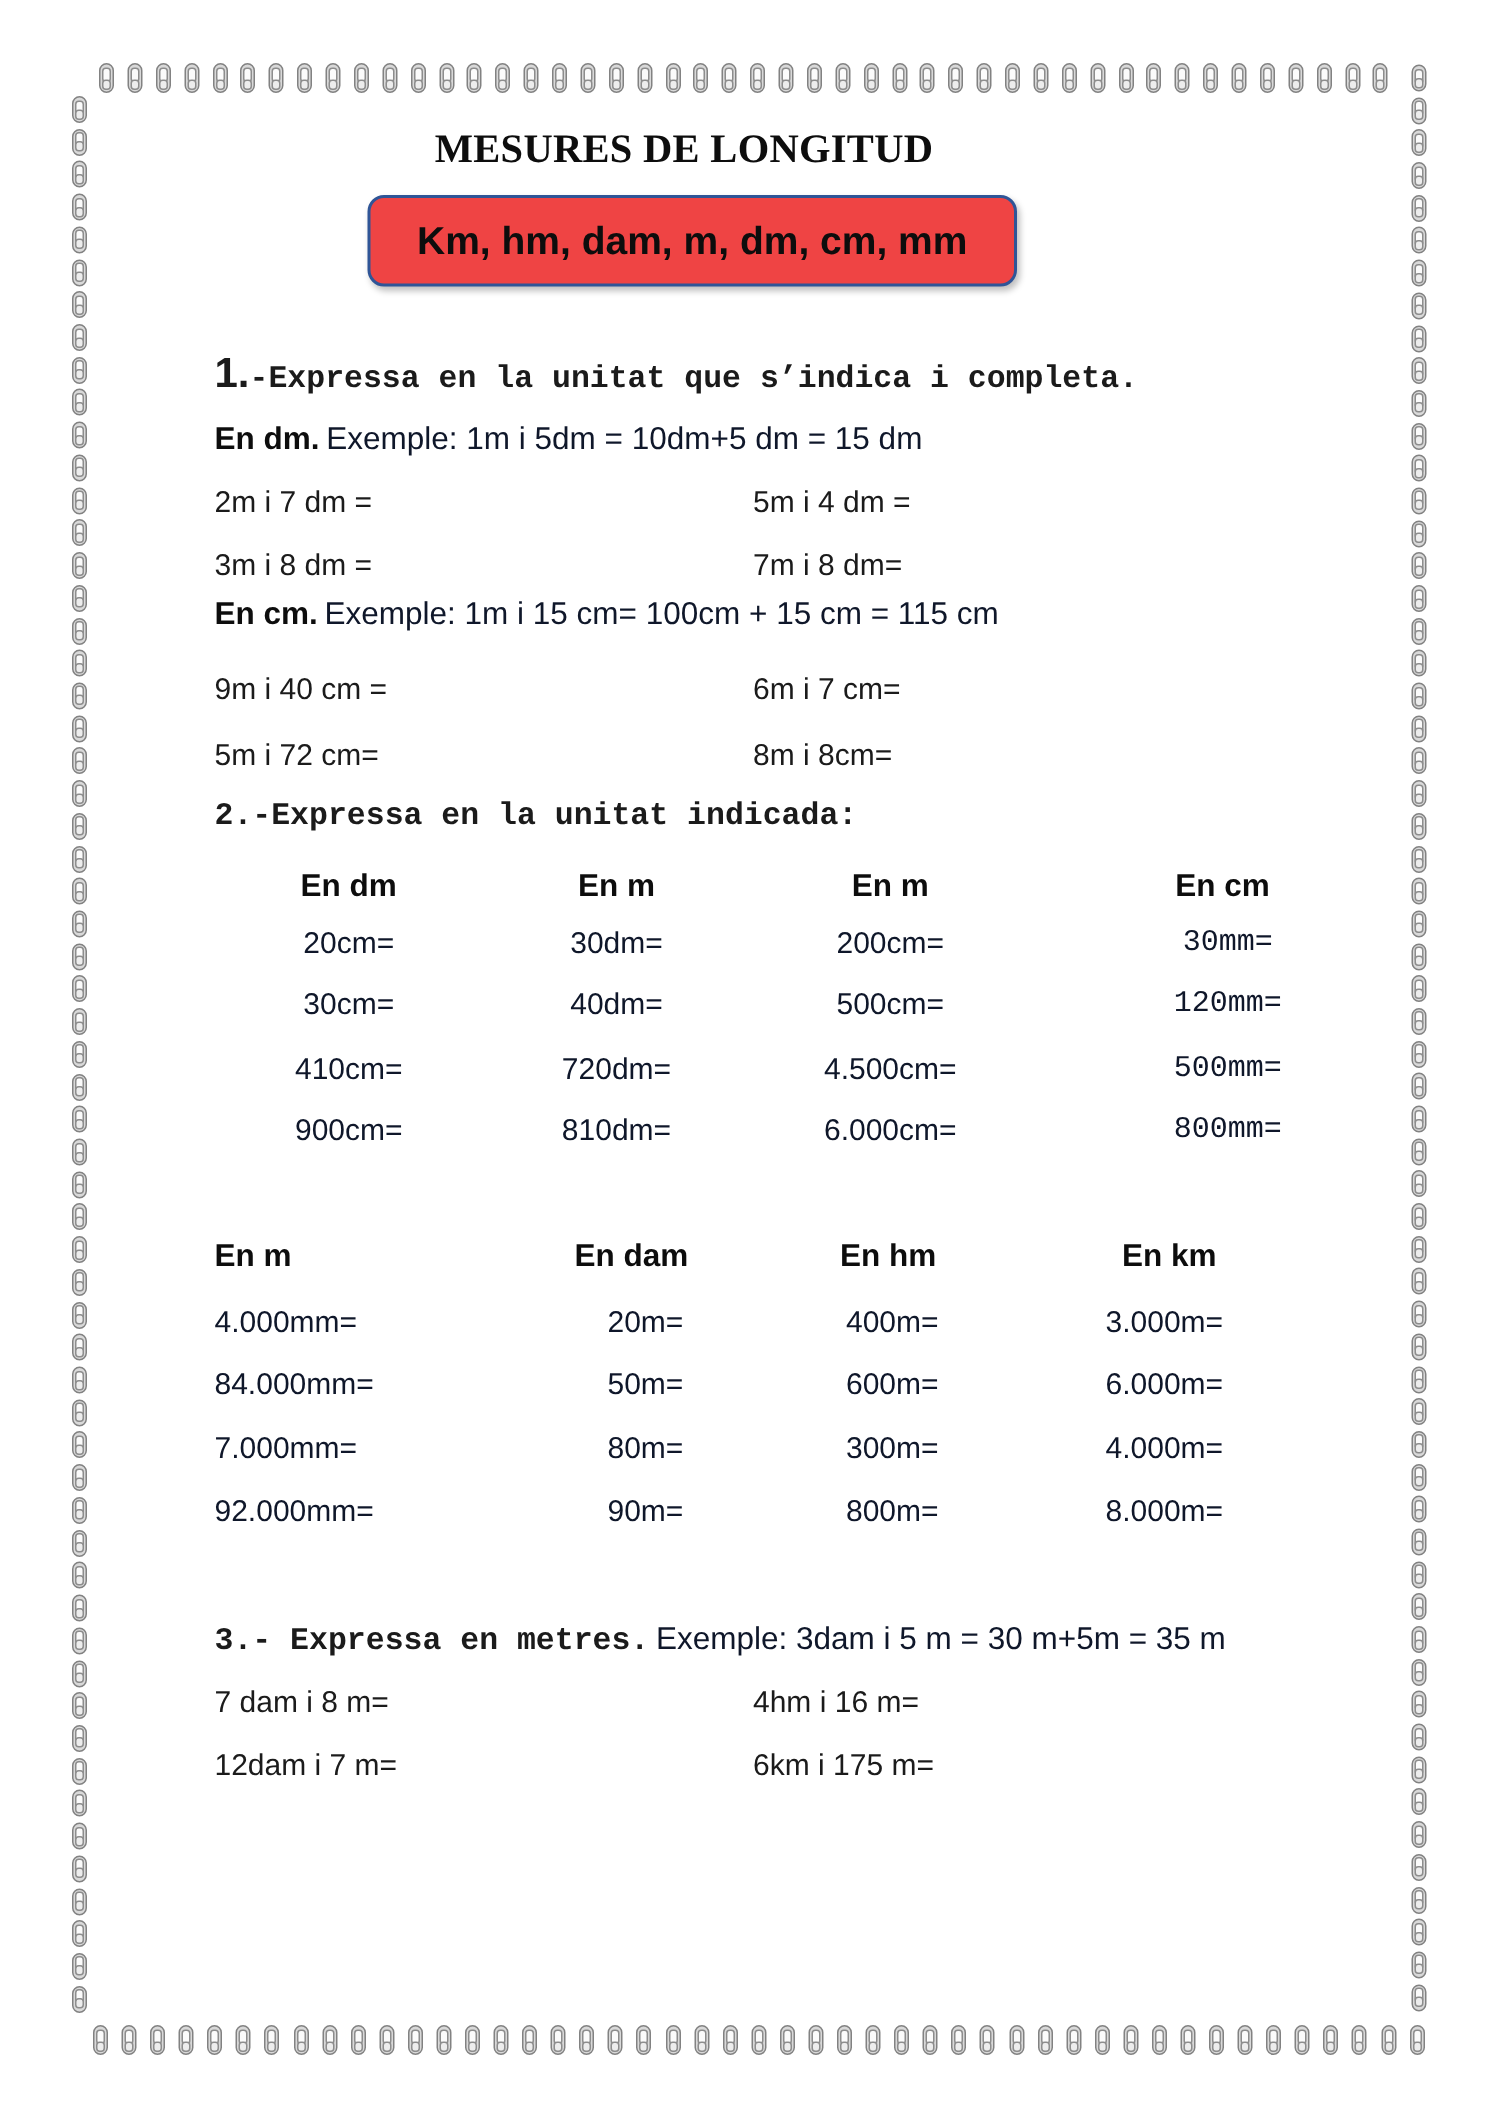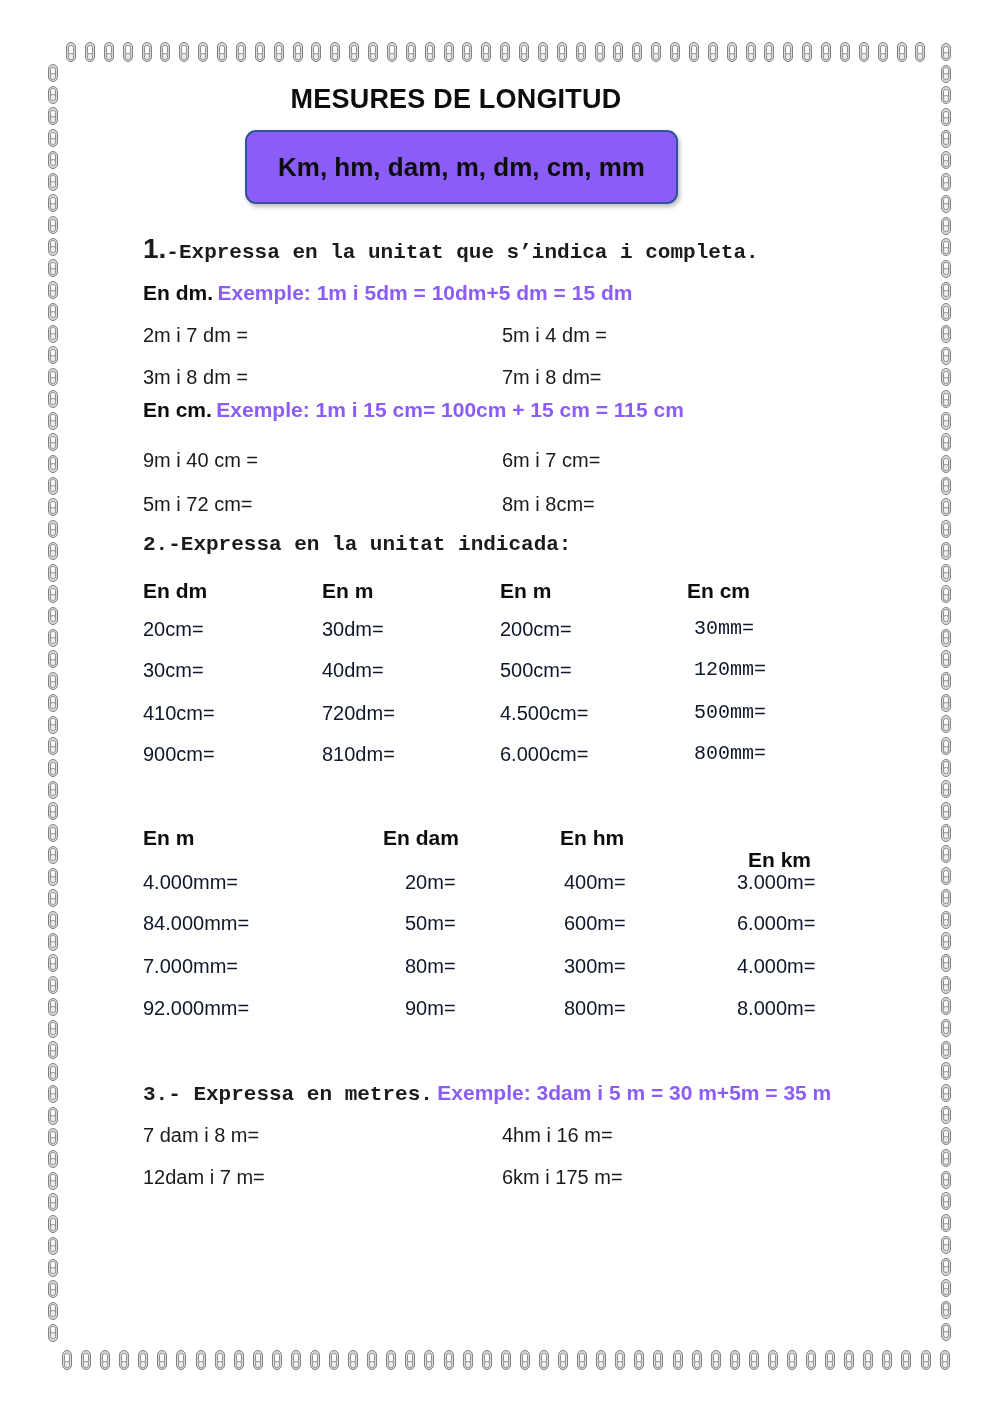--- a/index.html
+++ b/index.html
@@ -44,51 +44,52 @@
     border: 1.1px solid #8d8d8d; border-radius: 2.5px;
     background: #ededed;
   }
 
   
   .title {
     position: absolute; left: 75px; top: 84px; width: 762px;
     text-align: center;
     font-size: 27px; font-weight: bold; color: #0d0d0d;
     letter-spacing: 0.2px;
+    font-family: Liberation Serif, serif;
   }
   .units-banner {
     position: absolute; left: 245px; top: 130px;
-    width: 433px; height: 74px;
-    background: #8b5cf6;
+    width: 433px; height: 61px;
+    background: #ef4444;
     border: 2.5px solid #2f5597;
     border-radius: 11px;
     display: flex; align-items: center; justify-content: center;
     font-size: 26px; font-weight: bold; color: #0d0d0d;
     box-shadow: 2px 3px 4px rgba(0,0,0,0.25);
   }
 
   
   .line { position: absolute; left: 143px; line-height: 1.15; white-space: nowrap; }
   .h1size { font-size: 21px; font-weight: bold; font-family: Liberation Mono, monospace; }
   .bignum { font-size: 28px; font-weight: bold; }
   .label-bold { font-size: 21px; font-weight: bold; color: #0d0d0d; }
-  .example { font-size: 21px; font-weight: bold; color: #8b5cf6; }
+  .example { font-size: 21px; font-weight: normal; color: #0f172a; }
   .body-text { font-size: 20px; color: #1b1b1b; }
 
   .pair { display: grid; grid-template-columns: 359px auto; }
 
   
   .utable { position: absolute; left: 143px; width: 800px; display: grid; }
   .t1 { grid-template-columns: 179px 178px 187px auto; }
   .t2 { grid-template-columns: 240px 177px 177px auto; }
-  .t1 { grid-template-rows: 39px 41px 43px 41px 41px; }
+  .t1 { grid-template-rows: 39px 41px 43px 41px 41px; text-align: center; }
   .t2 { grid-template-rows: 45px 41px 43px 42px 41px; }
   .utable .hcell { font-size: 21px; font-weight: bold; color: #0d0d0d; line-height: 1.1; }
   .utable .cell  { font-size: 20px; color: #0f172a; line-height: 1.1; }
-  .t2 .hcell.h4 { padding-left: 11px; margin-top: 22px; }
+  .t2 .hcell.h4 { padding-left: 11px; }
   .t1 .cell.c4  { padding-left: 7px; font-family: Liberation Mono, monospace; }
   .t2 .cell.c2  { padding-left: 22px; }
   .t2 .cell.c3  { padding-left: 4px; }
 </style>
 </head>
 <body>
 
 <div class="page">
 
   <div class="clips clips-h clips-top">

